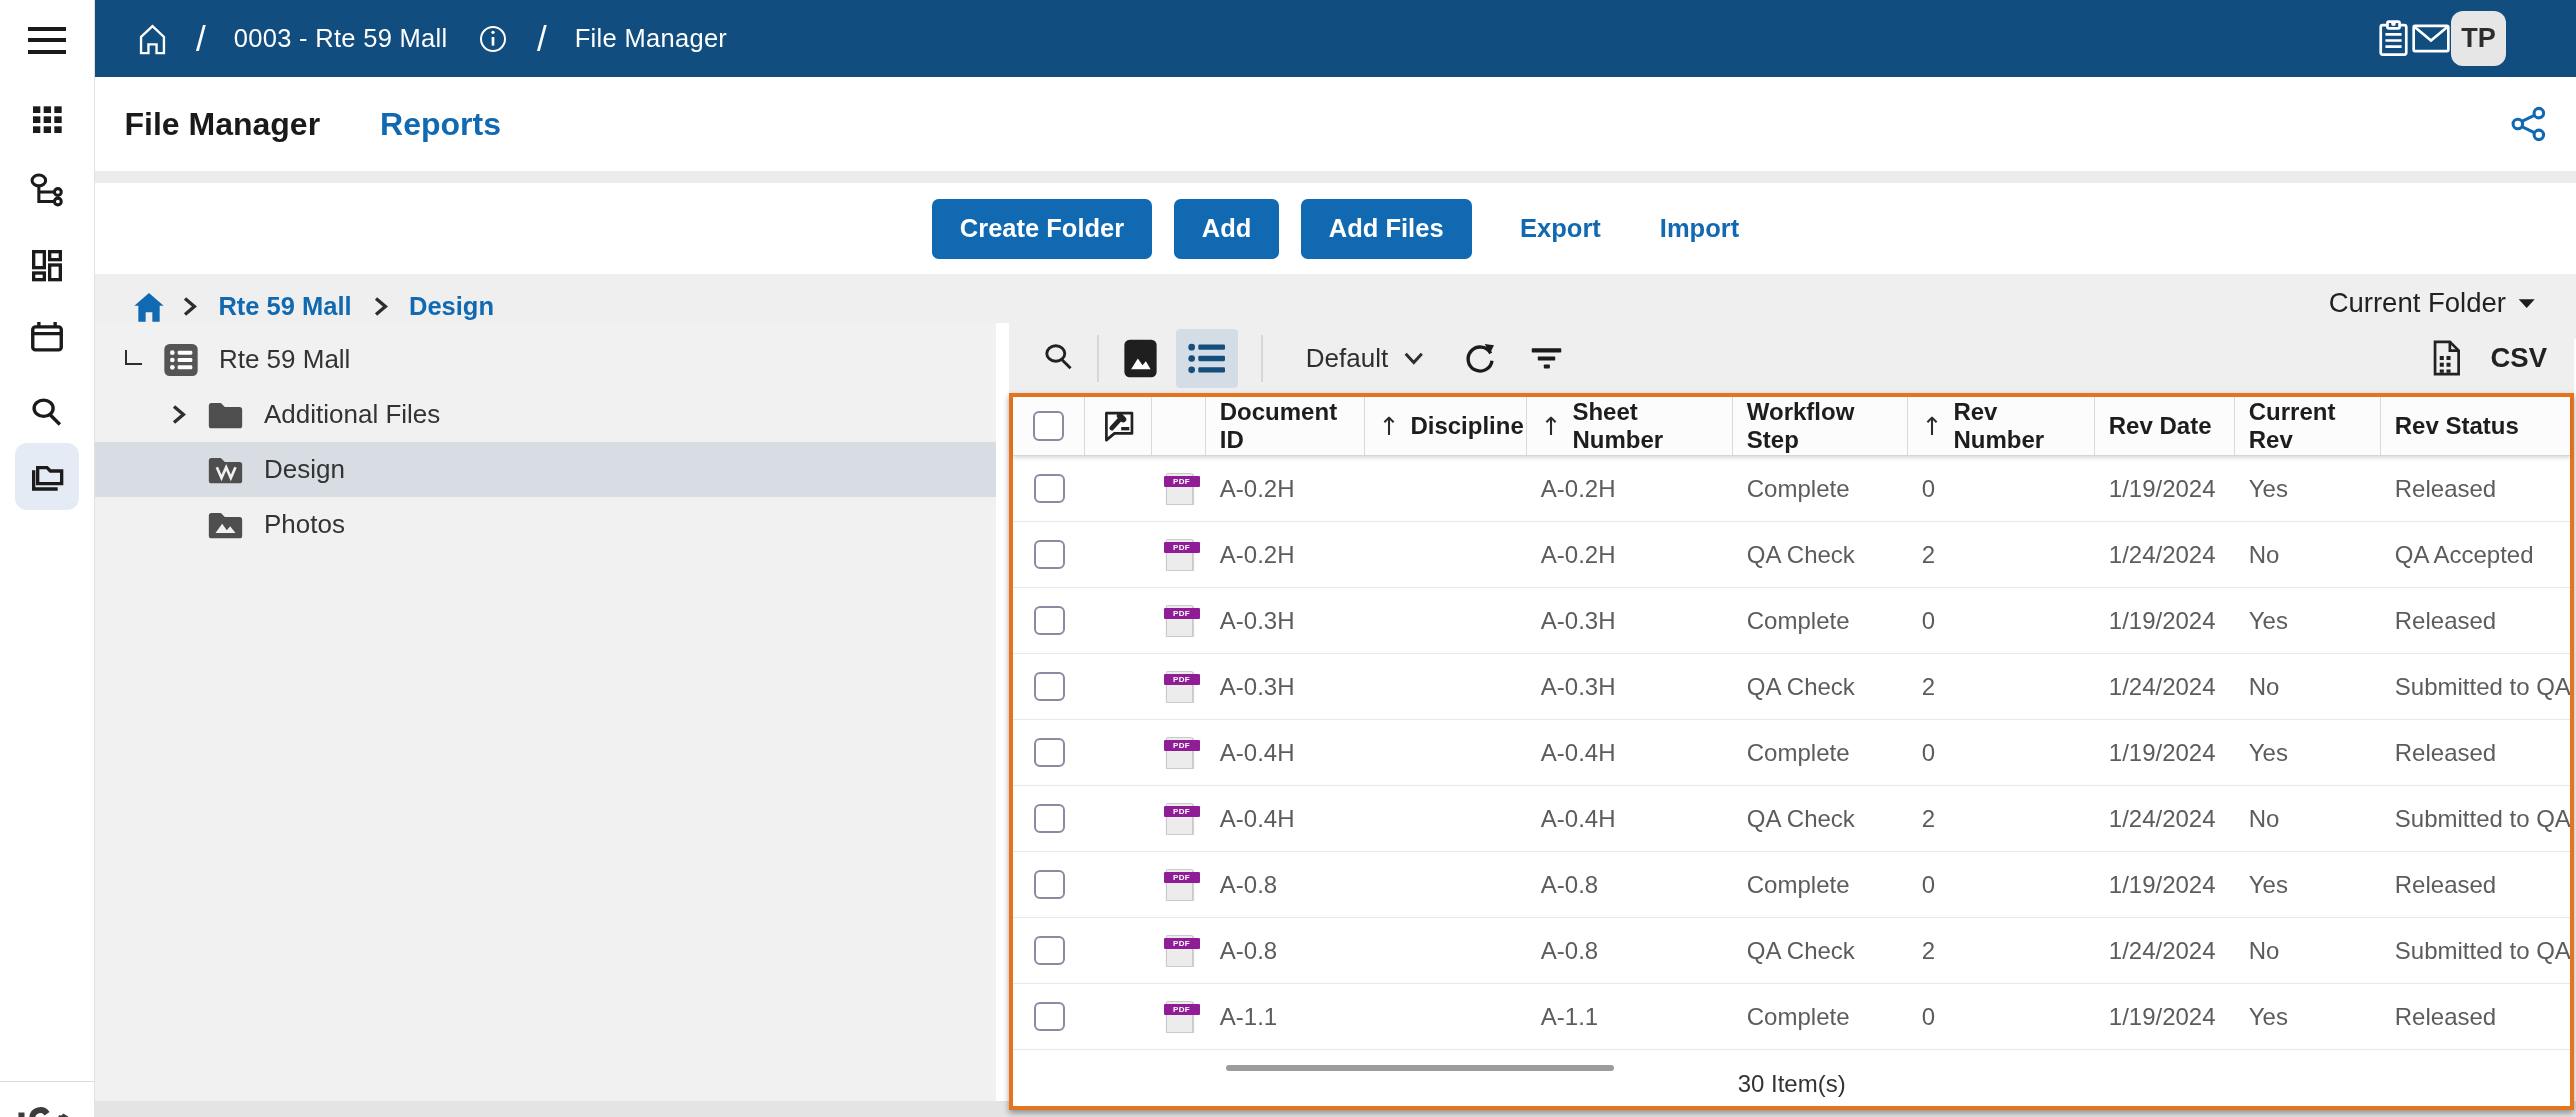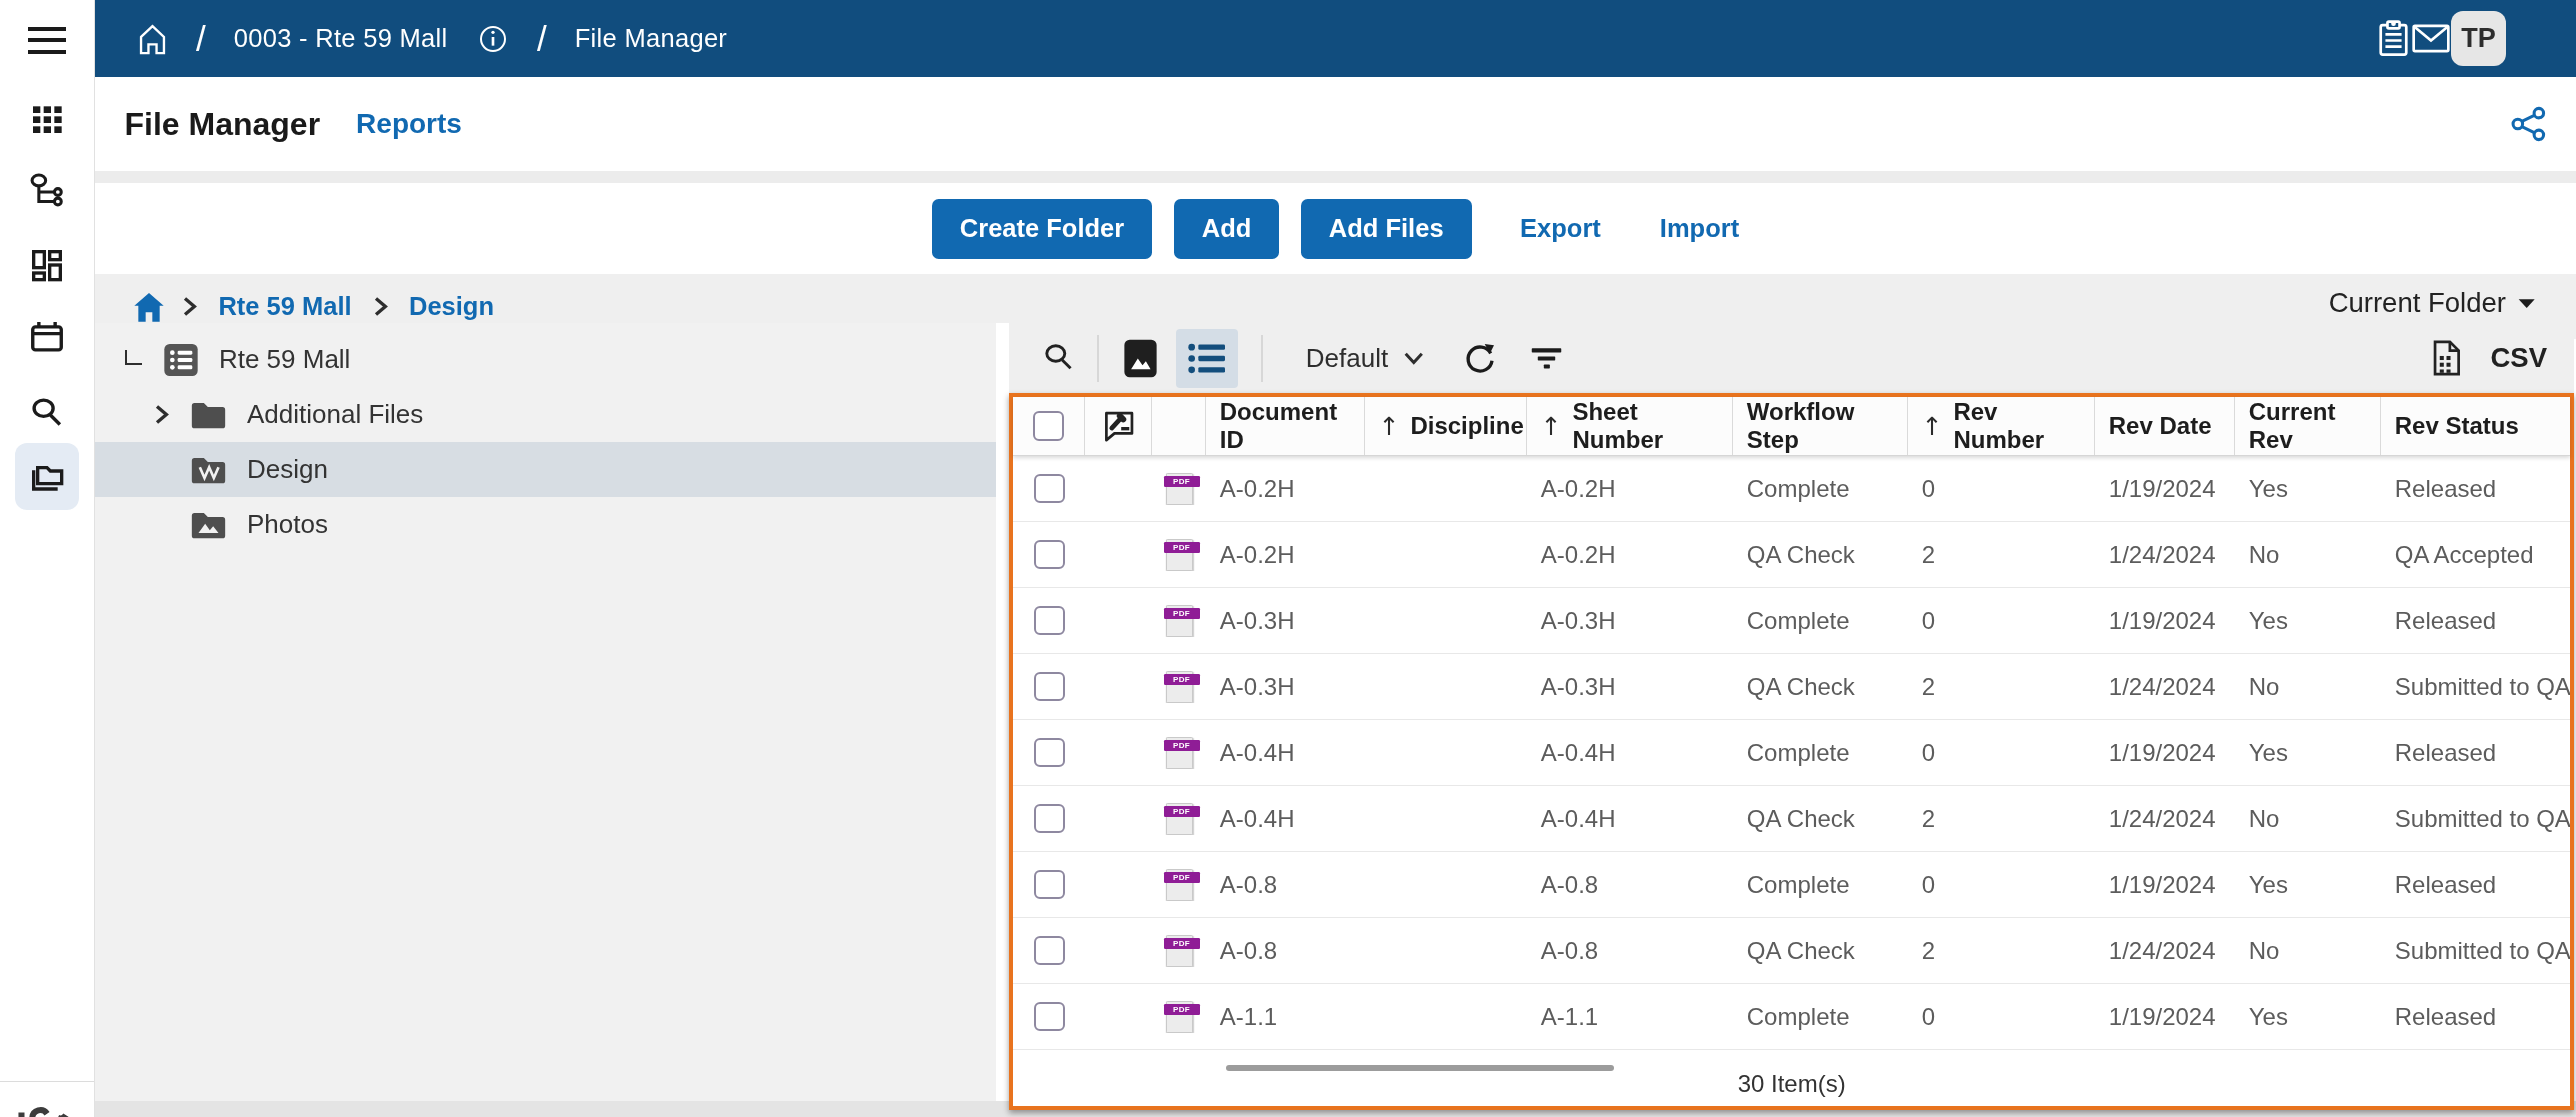--- a/index.html
+++ b/index.html
@@ -24,21 +24,21 @@
   .tb-sep { font-size:35px; font-weight:300; margin:0 28px; color:#fff; }
   .tb-text { font-size:25.5px; letter-spacing:0.3px; }
   .tb-right { margin-left:auto; display:flex; align-items:center; padding-right:70px; }
   .avatar { width:55px; height:55px; background:#e6e6e6; border-radius:12px; color:#2d2d2d;
             font-size:27px; font-weight:bold; display:flex; align-items:center; justify-content:center; }
 
   
   .main { position:absolute; left:95px; top:77px; right:0; bottom:0; background:#fff; }
   .page-header { height:94px; display:flex; align-items:center; padding:0 29.5px; }
   .page-title { font-size:32px; font-weight:bold; color:#1a1a1a; }
-  .reports-link { margin-left:36px; font-size:28px; font-weight:600; color:#1169b1; cursor:pointer; }
+  .reports-link { margin-left:60px; font-size:32px; font-weight:600; color:#1169b1; cursor:pointer; }
   .share-btn { margin-left:auto; cursor:pointer; }
   .divider-band { height:12px; background:#ececec; }
   .actions { height:91px; display:flex; align-items:center; padding:0 28px;justify-content:center; }
   .btn { background:#1169b1; color:#fff; font-size:25.5px; font-weight:600; height:60px;
          padding:0 28px; border:none; border-radius:6.7px; display:flex; align-items:center;
          margin-right:21.5px; cursor:pointer; }
   .txtbtn { color:#1169b1; font-size:25.5px; font-weight:600; margin-left:27px; cursor:pointer; }
   .crumbs { height:65px; background:#efefef; display:flex; align-items:center; padding:0 38px; }
   .crumb-link { color:#1169b1; font-size:25.5px; font-weight:600; margin:0 4px; cursor:pointer; }
   .crumb-chev { margin:0 16px; display:flex; align-items:center; }
@@ -47,21 +47,21 @@
 
   
   .body { position:absolute; top:246px; left:0; right:0; bottom:0; display:flex; }
   .body::after { content:''; position:absolute; left:0; right:0; bottom:0; height:17.4px;
                  background:#e4e4e4; z-index:1; }
   .tree { width:901px; background:#f1f1f1; padding-top:9.4px; position:relative; }
   .tree-row { height:55px; display:flex; align-items:center; font-size:26px; color:#333; cursor:pointer; }
   .tree-root { padding-left:29.5px; }
   .expander { width:17.4px; height:14.8px; border-left:2.7px solid #2e2e2e; border-bottom:2.7px solid #2e2e2e;
               margin-right:20px; margin-top:-4px; }
-  .tree-child { padding-left:58px; }
+  .tree-child { padding-left:75px; }
   .tree-chev { width:36px; display:flex; align-items:center; }
   .tree-ico { margin-right:19px; display:flex; align-items:center; }
   .tree-row.selected { background:#d7dde3; }
   .gap { width:13.4px; background:#fff; }
   .right { flex:1; display:flex; flex-direction:column; position:relative; padding-right:2px; }
 
   
   .grid-toolbar { height:70px; background:#efefef; display:flex; align-items:center;
                   padding:0 27px 0 32px; }
   .vdiv { width:1.3px; height:47px; background:#d7d7d7; margin:0 20px; }

